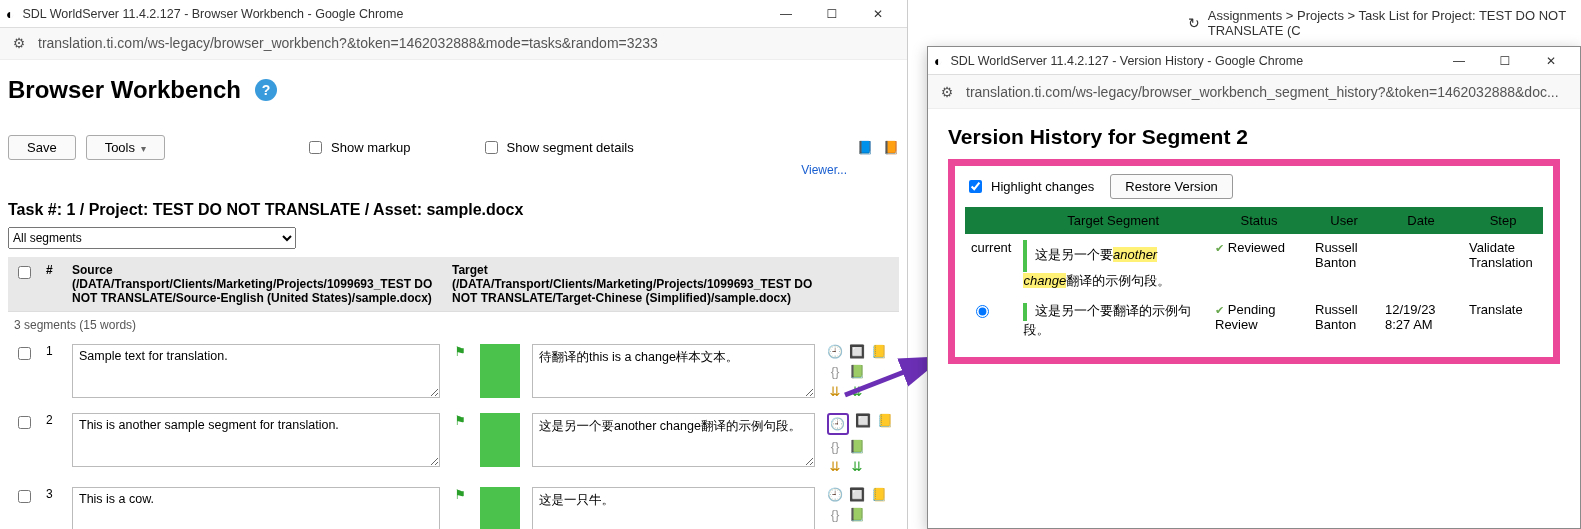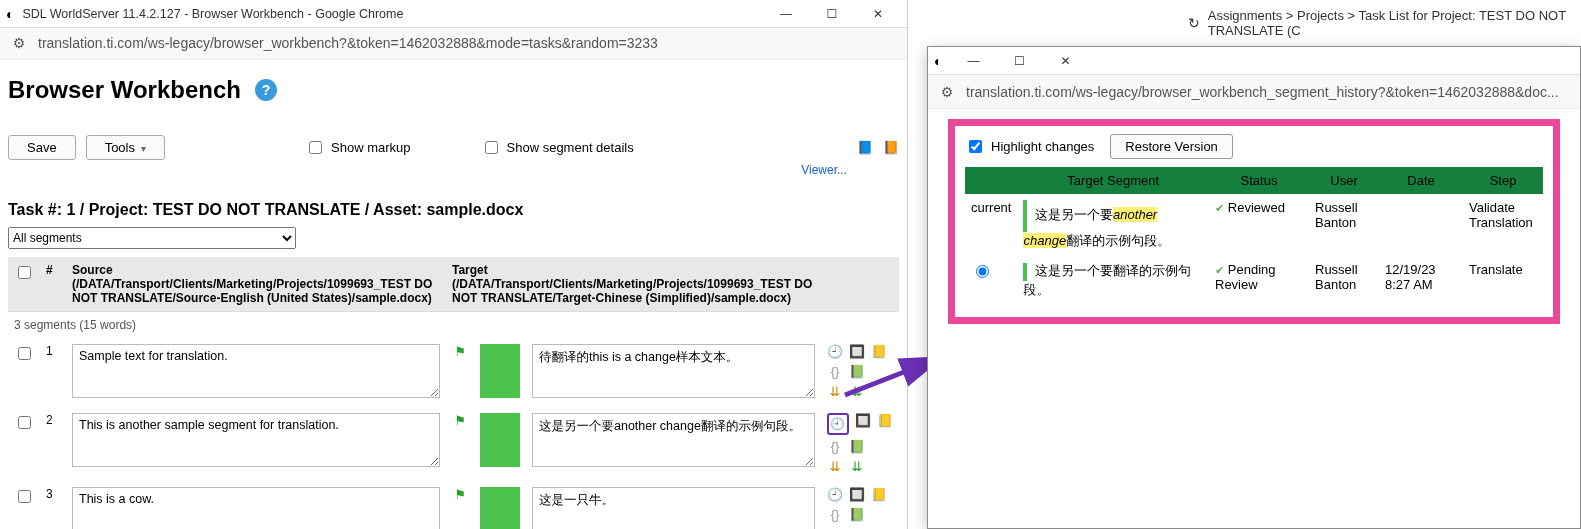--- a/index.html
+++ b/index.html
@@ -212,31 +212,33 @@
       <marker id="ah" markerWidth="10" markerHeight="10" refX="8" refY="3" orient="auto">
     <path d="M0,0 L0,6 L9,3 z" fill="#6b2fb5"></path>
   </marker>
     </defs>
   <line x1="5" y1="45" x2="100" y2="8" stroke="#6b2fb5" stroke-width="5" marker-end="url(#ah)"></line>
 </svg>
 
 <div class="right-window">
   <div class="titlebar">
     <span class="favicon">◐</span>
+    <span class="title">SDL WorldServer 11.4.2.127 - Version History - Google Chrome</span>
     <div class="winbtns">
       <div class="winbtn">—</div>
       <div class="winbtn">☐</div>
       <div class="winbtn">✕</div>
     </div>
   </div>
   <div class="addrbar">
     <span class="addr-icon">⚙</span>
     <span class="url">translation.ti.com/ws-legacy/browser_workbench_segment_history?&amp;token=1462032888&amp;doc...</span>
   </div>
   <div class="right-body">
+    <h2>Version History for Segment 2</h2>
 
     <div class="purple-box">
       <div class="ctrl-row">
         <label class="chk-wrap">
           <input type="checkbox" checked="" style="">
           <span>Highlight changes</span>
         </label>
         <button class="restore-btn">Restore Version</button>
       </div>
 

